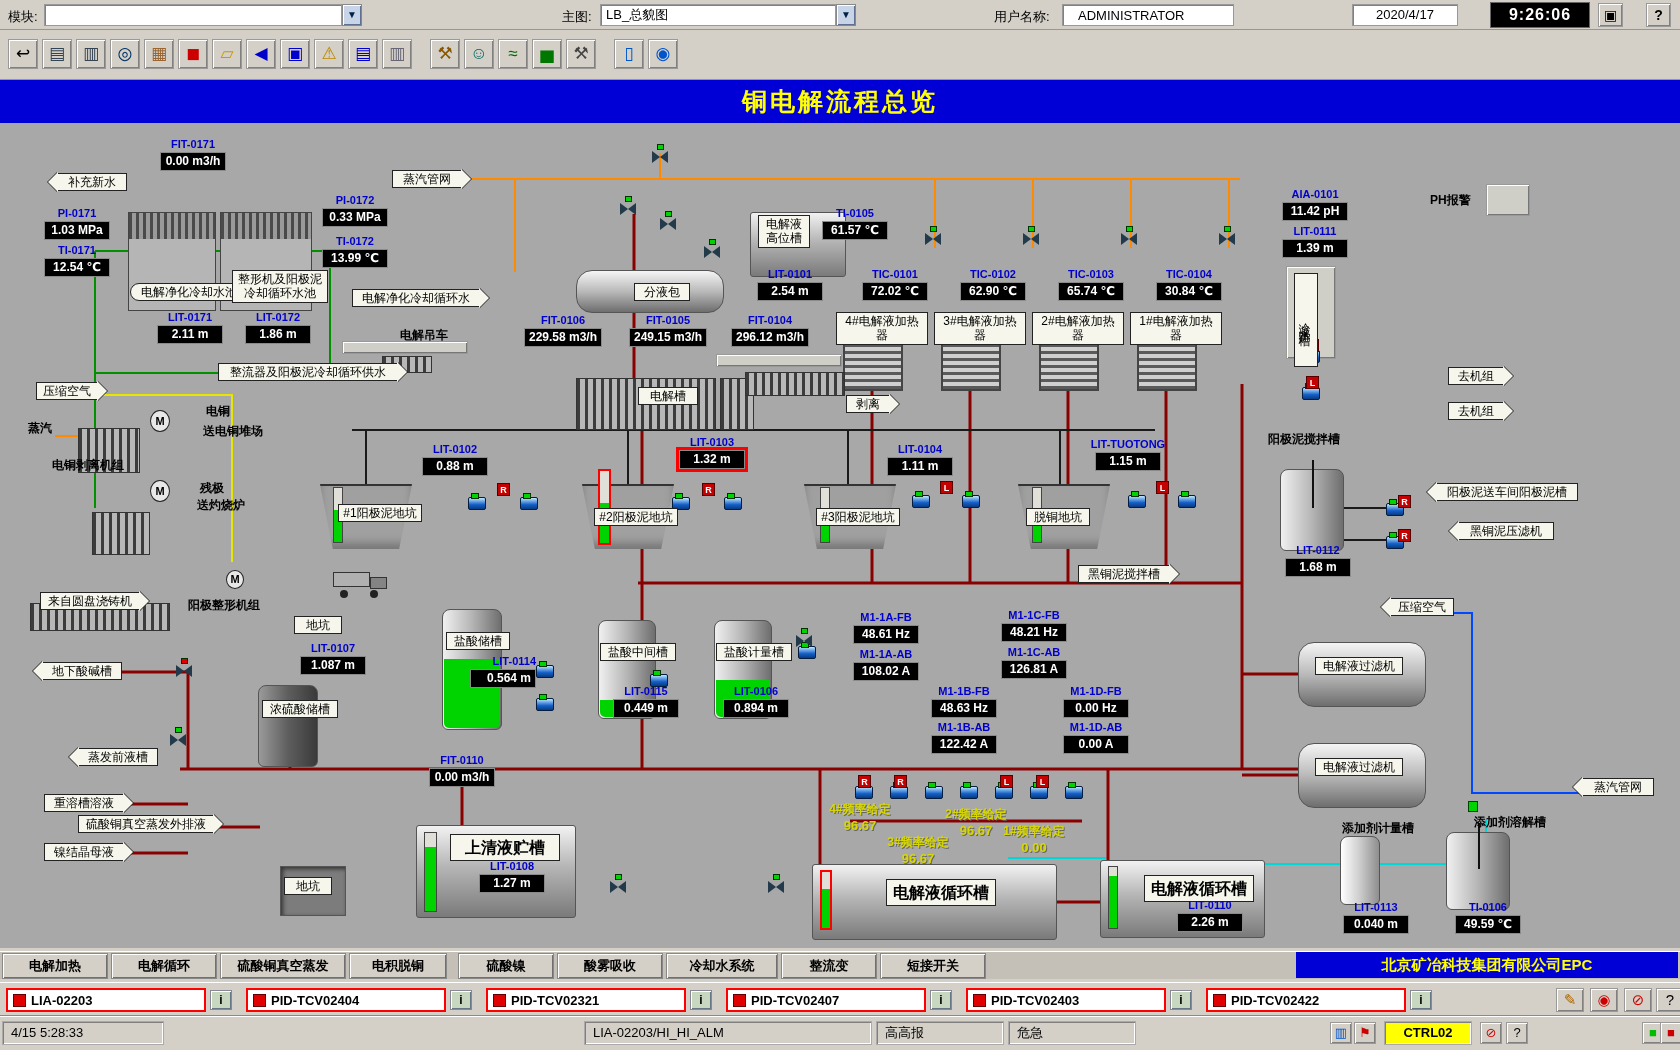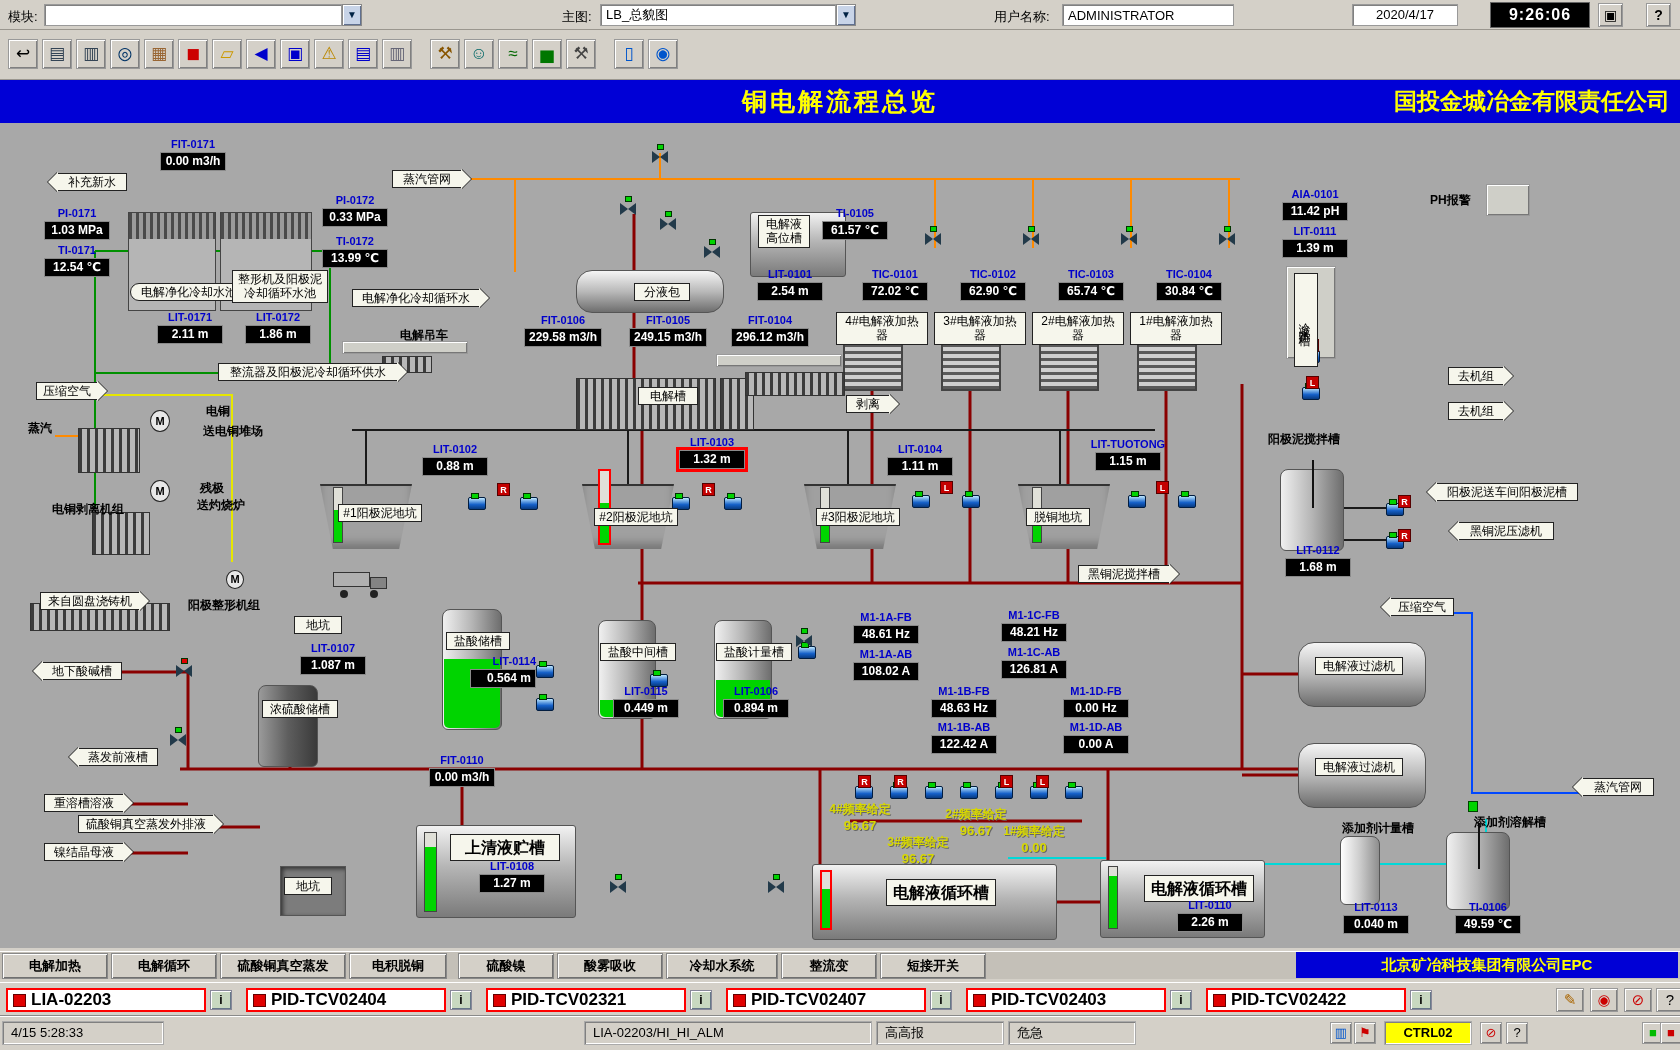--- a/index.html
+++ b/index.html
@@ -2,21 +2,21 @@
 <html><head>
 <meta charset="utf-8">
 <style>
 *{box-sizing:border-box;margin:0;padding:0}
 body{margin:0;background:#444;font-family:"Liberation Sans","DejaVu Sans",sans-serif}
 .screen{position:relative;width:1680px;height:1050px;background:#d4d0c8;overflow:hidden;font-family:"Liberation Sans","DejaVu Sans",sans-serif}
 
 .topbar{position:absolute;left:0;top:0;width:1680px;height:30px;background:#d4d0c8;border-bottom:1px solid #9a968e}
 .flabel{position:absolute;top:8px;font-size:13px;color:#000;white-space:nowrap}
 .inset{background:#fff;box-shadow:inset 1px 1px 0 #808080,inset -1px -1px 0 #fff;border:1px solid #999;font-size:13px}
-.field{position:absolute;top:4px;height:22px;padding:0 5px;line-height:20px}
+.field{position:absolute;top:4px;height:22px;padding:0 15px;line-height:20px}
 input.field{outline:none}
 .combo{position:absolute;top:4px;height:22px;display:flex}
 .combo .ctext{flex:1;background:#fff;box-shadow:inset 1px 1px 0 #808080;border:1px solid #999;font-size:13px;line-height:20px;padding:0 5px;overflow:hidden;white-space:nowrap}
 .cbtn{width:20px;height:22px;background:#c8d4e8;box-shadow:inset 1px 1px 0 #fff,inset -1px -1px 0 #607090;border:1px solid #888;font-size:10px;text-align:center;line-height:20px;color:#024;cursor:pointer}
 .timebox{position:absolute;top:2px;height:26px;background:#000;color:#fff;font-weight:bold;font-size:16px;text-align:center;line-height:24px;border:1px solid #666;letter-spacing:1px}
 .smallbtn{position:absolute;top:3px;width:25px;height:24px;background:#d4d0c8;box-shadow:inset 1px 1px 0 #fff,inset -1px -1px 0 #808080;border:1px solid #999;text-align:center;line-height:22px;font-weight:bold;font-size:14px;cursor:pointer}
 .toolbar{position:absolute;left:0;top:30px;width:1680px;height:50px;background:#d4d0c8;border-bottom:1px solid #9a968e}
 .tbtn{position:absolute;top:9px;width:30px;height:30px;background:#d4d0c8;box-shadow:inset 1px 1px 0 #fff,inset -1px -1px 0 #808080;border:1px solid #999;font-size:17px;text-align:center;line-height:27px;cursor:pointer}
 .titlebar{position:absolute;left:0;top:80px;width:1680px;height:43px;background:#0000d6}
 .title{position:absolute;left:50%;transform:translateX(-50%);top:0;line-height:43px;color:#ffff00;font-size:25px;font-weight:bold;letter-spacing:3px;white-space:nowrap}
@@ -61,21 +61,21 @@
 .lbl.v{writing-mode:vertical-lr;padding:4px 2px;letter-spacing:3px}
 .lbl.aR::after{content:'';position:absolute;left:100%;top:50%;margin-top:-10px;border-top:10px solid transparent;border-bottom:10px solid transparent;border-left:10px solid #f6f6ec;filter:drop-shadow(1px 0 0 #222)}
 .lbl.aL::before{content:'';position:absolute;right:100%;top:50%;margin-top:-10px;border-top:10px solid transparent;border-bottom:10px solid transparent;border-right:10px solid #f6f6ec;filter:drop-shadow(-1px 0 0 #222)}
 .sp{position:absolute;z-index:26;color:#d8d800;font-weight:bold;font-size:12px;text-align:center;width:80px;text-shadow:1px 1px 0 #666}
 .sp .spv{font-size:13px}
 
 .tabstrip{position:absolute;left:0;top:951px;width:1680px;height:28px;background:#c4c0b8;border-top:1px solid #fff}
 .tab{position:absolute;top:1px;height:26px;background:#d4d0c8;box-shadow:inset 1px 1px 0 #fff,inset -1px -1px 0 #707070;border:1px solid #888;font-weight:bold;font-size:13px;text-align:center;line-height:24px;cursor:pointer;white-space:nowrap;overflow:hidden}
 .epc{position:absolute;left:1296px;top:952px;width:382px;height:26px;background:#0000d6;color:#ffff00;font-weight:bold;font-size:15px;text-align:center;line-height:26px}
 .alarmbar{position:absolute;left:0;top:982px;width:1680px;height:34px;background:#d4d0c8;border-top:1px solid #fff;border-bottom:1px solid #8a8a8a}
-.alarm{position:absolute;top:5px;height:24px;width:200px;background:#fff;border:2px solid #ff0000;display:flex;align-items:center;font-weight:bold;font-size:17px;cursor:pointer}
+.alarm{position:absolute;top:5px;height:24px;width:200px;background:#fff;border:2px solid #ff0000;display:flex;align-items:center;font-weight:bold;font-size:13px;cursor:pointer}
 .asq{width:13px;height:13px;background:#e00000;border:1px solid #600;margin:0 5px;flex:none}
 .ibtn{position:absolute;top:7px;width:22px;height:20px;background:#c8d8c0;box-shadow:inset 1px 1px 0 #fff,inset -1px -1px 0 #678;border:1px solid #889;font-weight:bold;font-size:12px;text-align:center;line-height:18px;cursor:pointer}
 .abtn{position:absolute;top:5px;width:28px;height:24px;background:#d4d0c8;box-shadow:inset 1px 1px 0 #fff,inset -1px -1px 0 #808080;border:1px solid #999;text-align:center;line-height:22px;font-size:15px;cursor:pointer}
 .statusbar{position:absolute;left:0;top:1016px;width:1680px;height:32px;background:#d4d0c8;border-top:1px solid #fff}
 .sbox{position:absolute;top:4px;height:24px;background:#d4d0c8;box-shadow:inset 1px 1px 0 #808080,inset -1px -1px 0 #fff;border:1px solid #aaa;font-size:13px;line-height:22px;padding:0 8px;white-space:nowrap;overflow:hidden}
 .ctrl{background:#ffff00;font-weight:bold;text-align:center}
 .sicon{position:absolute;top:5px;width:22px;height:22px;background:#d4d0c8;box-shadow:inset 1px 1px 0 #fff,inset -1px -1px 0 #808080;border:1px solid #999;text-align:center;line-height:20px;font-size:13px;cursor:pointer}
 </style>
 </head>
 <body>
@@ -118,21 +118,20 @@
       <div class="tbtn" style="left: 464px; color: rgb(0, 102, 102);">☺</div>
       <div class="tbtn" style="left: 498px; color: rgb(0, 102, 0);">≈</div>
       <div class="tbtn" style="left: 532px; color: rgb(0, 119, 0);">▅</div>
       <div class="tbtn" style="left: 566px; color: rgb(68, 68, 68);">⚒</div>
       <div class="tbtn" style="left: 614px; color: rgb(0, 85, 204);">▯</div>
       <div class="tbtn" style="left: 648px; color: rgb(0, 85, 204);">◉</div>
     </div>
 
   <div class="titlebar">
     <div class="title">铜电解流程总览</div>
-    <div class="company">国投金城冶金有限责任公司</div>
   </div>
 
   <div class="diagram-bg"></div>
   <div id="layer" style="position:absolute;left:0;top:0;width:1680px;height:1050px">
       <svg width="1680" height="1050" style="position: absolute; left: 0px; top: 0px;">
         <polyline points="95,251 330,251 330,373 95,373 95,251" fill="none" stroke="#009000" stroke-width="2"></polyline>
         <polyline points="95,373 95,508" fill="none" stroke="#009000" stroke-width="2"></polyline>
         <polyline points="462,179 1240,179" fill="none" stroke="#ff8a00" stroke-width="2"></polyline>
         <polyline points="935,179 935,248" fill="none" stroke="#ff8a00" stroke-width="2"></polyline>
         <polyline points="1033,179 1033,248" fill="none" stroke="#ff8a00" stroke-width="2"></polyline>
@@ -330,21 +329,21 @@
       <div class="lbl aR" style="position: absolute; left: 392px; top: 170px; width: 70px;">蒸汽管网</div>
       <div class="lbl" style="position: absolute; left: 130px; top: 283px; width: 118px; border-radius: 9px;">电解净化冷却水池</div>
       <div class="lbl" style="position: absolute; left: 232px; top: 270px; width: 96px;">整形机及阳极泥
 冷却循环水池</div>
       <div class="lbl aR" style="position: absolute; left: 352px; top: 289px; width: 128px;">电解净化冷却循环水</div>
       <div class="lbl aR" style="position: absolute; left: 218px; top: 363px; width: 180px;">整流器及阳极泥冷却循环供水</div>
       <div class="lbl aR" style="position: absolute; left: 36px; top: 382px; width: 62px;">压缩空气</div>
       <div class="lbl p" style="position: absolute; left: 28px; top: 421px;">蒸汽</div>
       <div class="lbl p" style="position: absolute; left: 206px; top: 404px;">电铜</div>
       <div class="lbl p" style="position: absolute; left: 203px; top: 424px;">送电铜堆场</div>
-      <div class="lbl p" style="position: absolute; left: 52px; top: 458px; margin-top: 44px;">电铜剥离机组</div>
+      <div class="lbl p" style="position: absolute; left: 52px; top: 458px;">电铜剥离机组</div>
       <div class="lbl p" style="position: absolute; left: 200px; top: 481px;">残极</div>
       <div class="lbl p" style="position: absolute; left: 197px; top: 498px;">送灼烧炉</div>
       <div class="lbl aR" style="position: absolute; left: 40px; top: 592px; width: 100px;">来自圆盘浇铸机</div>
       <div class="lbl p" style="position: absolute; left: 188px; top: 598px;">阳极整形机组</div>
       <div class="lbl p" style="position: absolute; left: 400px; top: 328px;">电解吊车</div>
       <div class="lbl" style="position: absolute; left: 758px; top: 215px; width: 52px;">电解液
 高位槽</div>
       <div class="lbl" style="position: absolute; left: 634px; top: 283px; width: 56px;">分液包</div>
       <div class="lbl" style="position: absolute; left: 638px; top: 387px; width: 60px;">电解槽</div>
       <div class="lbl aR" style="position: absolute; left: 846px; top: 395px; width: 44px;">剥离</div>

